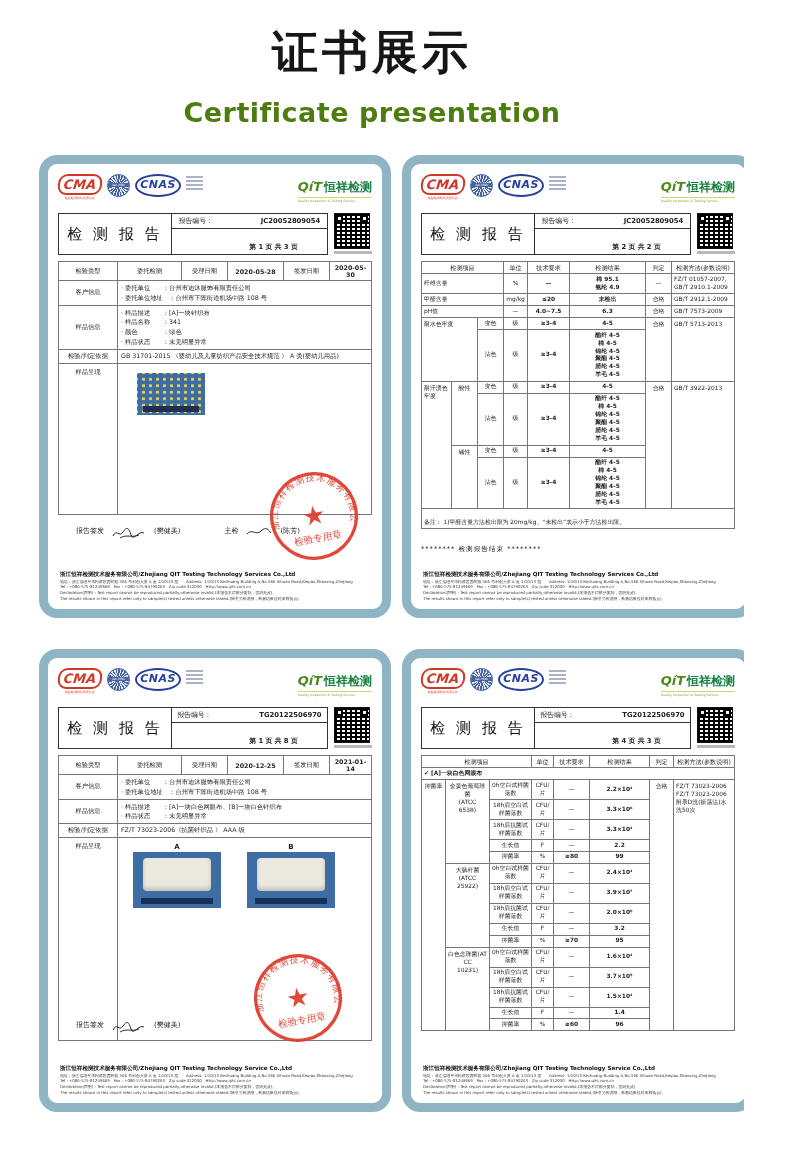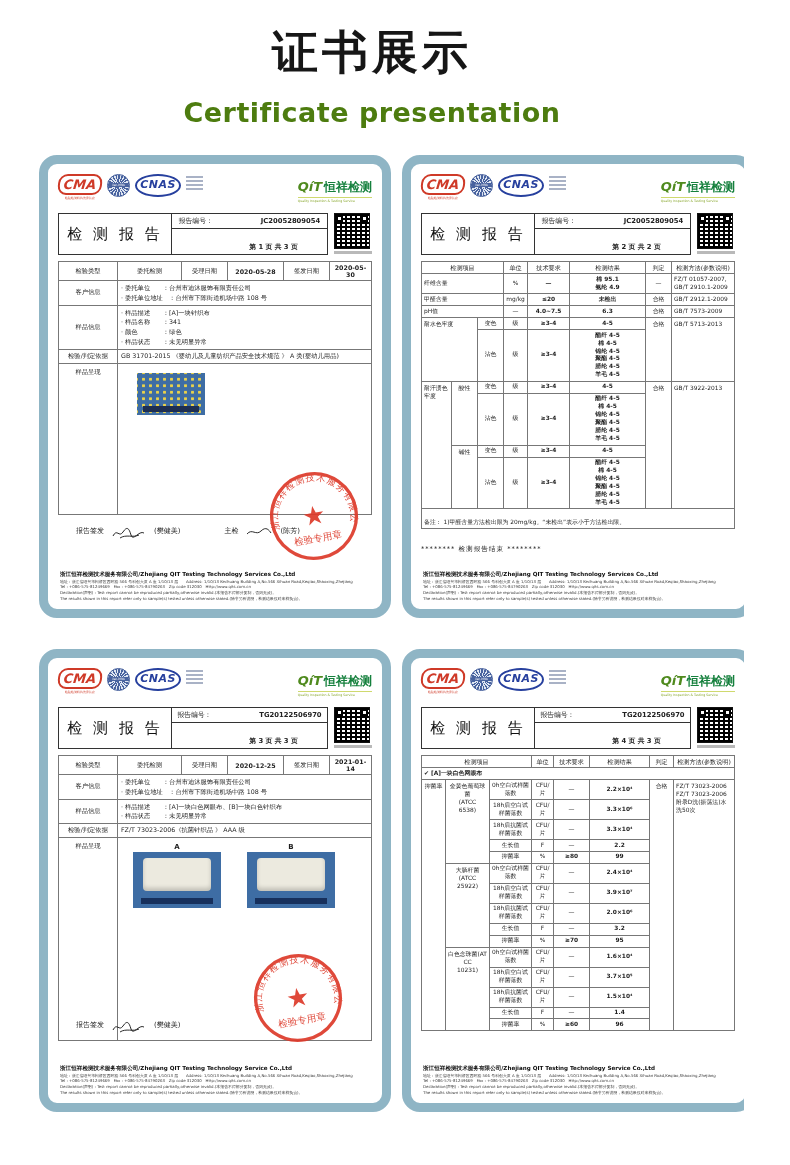--- a/index.html
+++ b/index.html
@@ -407,21 +407,21 @@
       </div>
     </div>
     <div class="trow">
       <div class="ttable">
         <div class="tt-left">检 测 报 告</div>
         <div class="tt-right">
           <div class="tt-r1">
               <span>报告编号：</span>
               <span class="b">TG20122506970</span>
             </div>
-          <div class="tt-r2 b">第 3 页 共 3 页</div>
+          <div class="tt-r2 b">第 1 页 共 8 页</div>
         </div>
       </div>
       <div class="qrwrap">
           <div class="qr"></div>
           <div class="qr-cap"></div>
         </div>
     </div>
     <table class="itable">
       <colgroup>
           <col style="width:52px">

